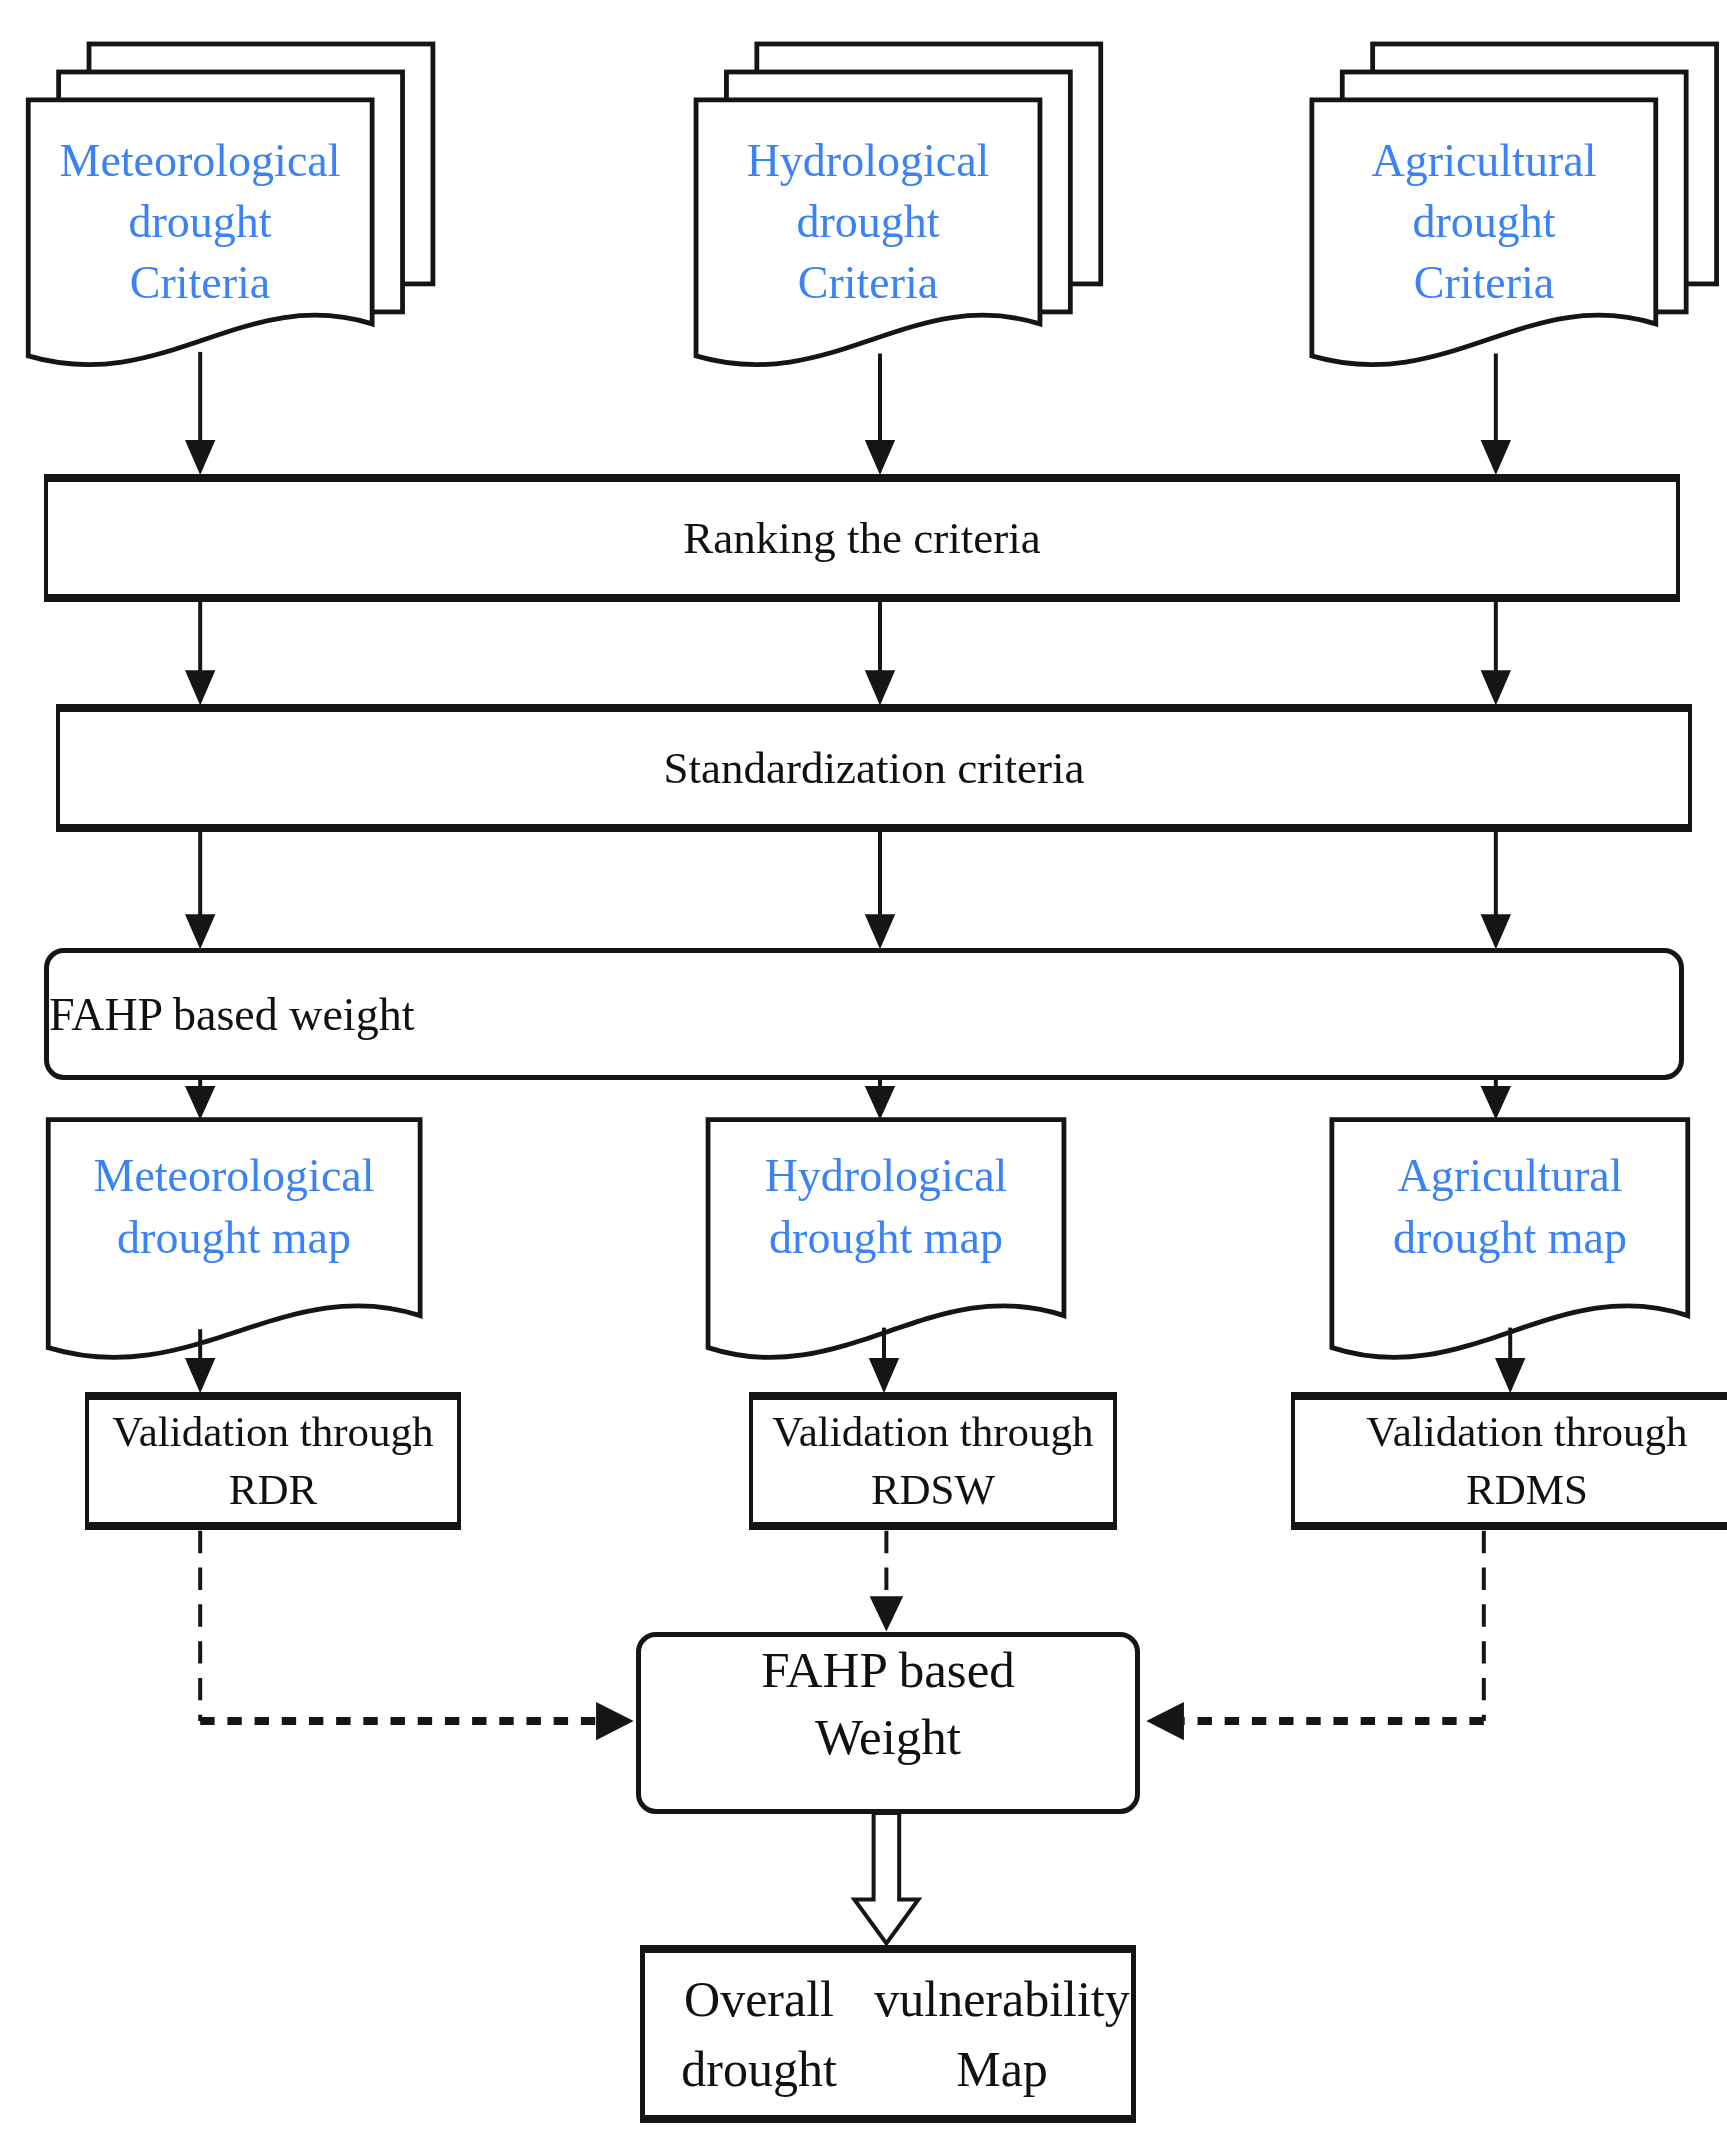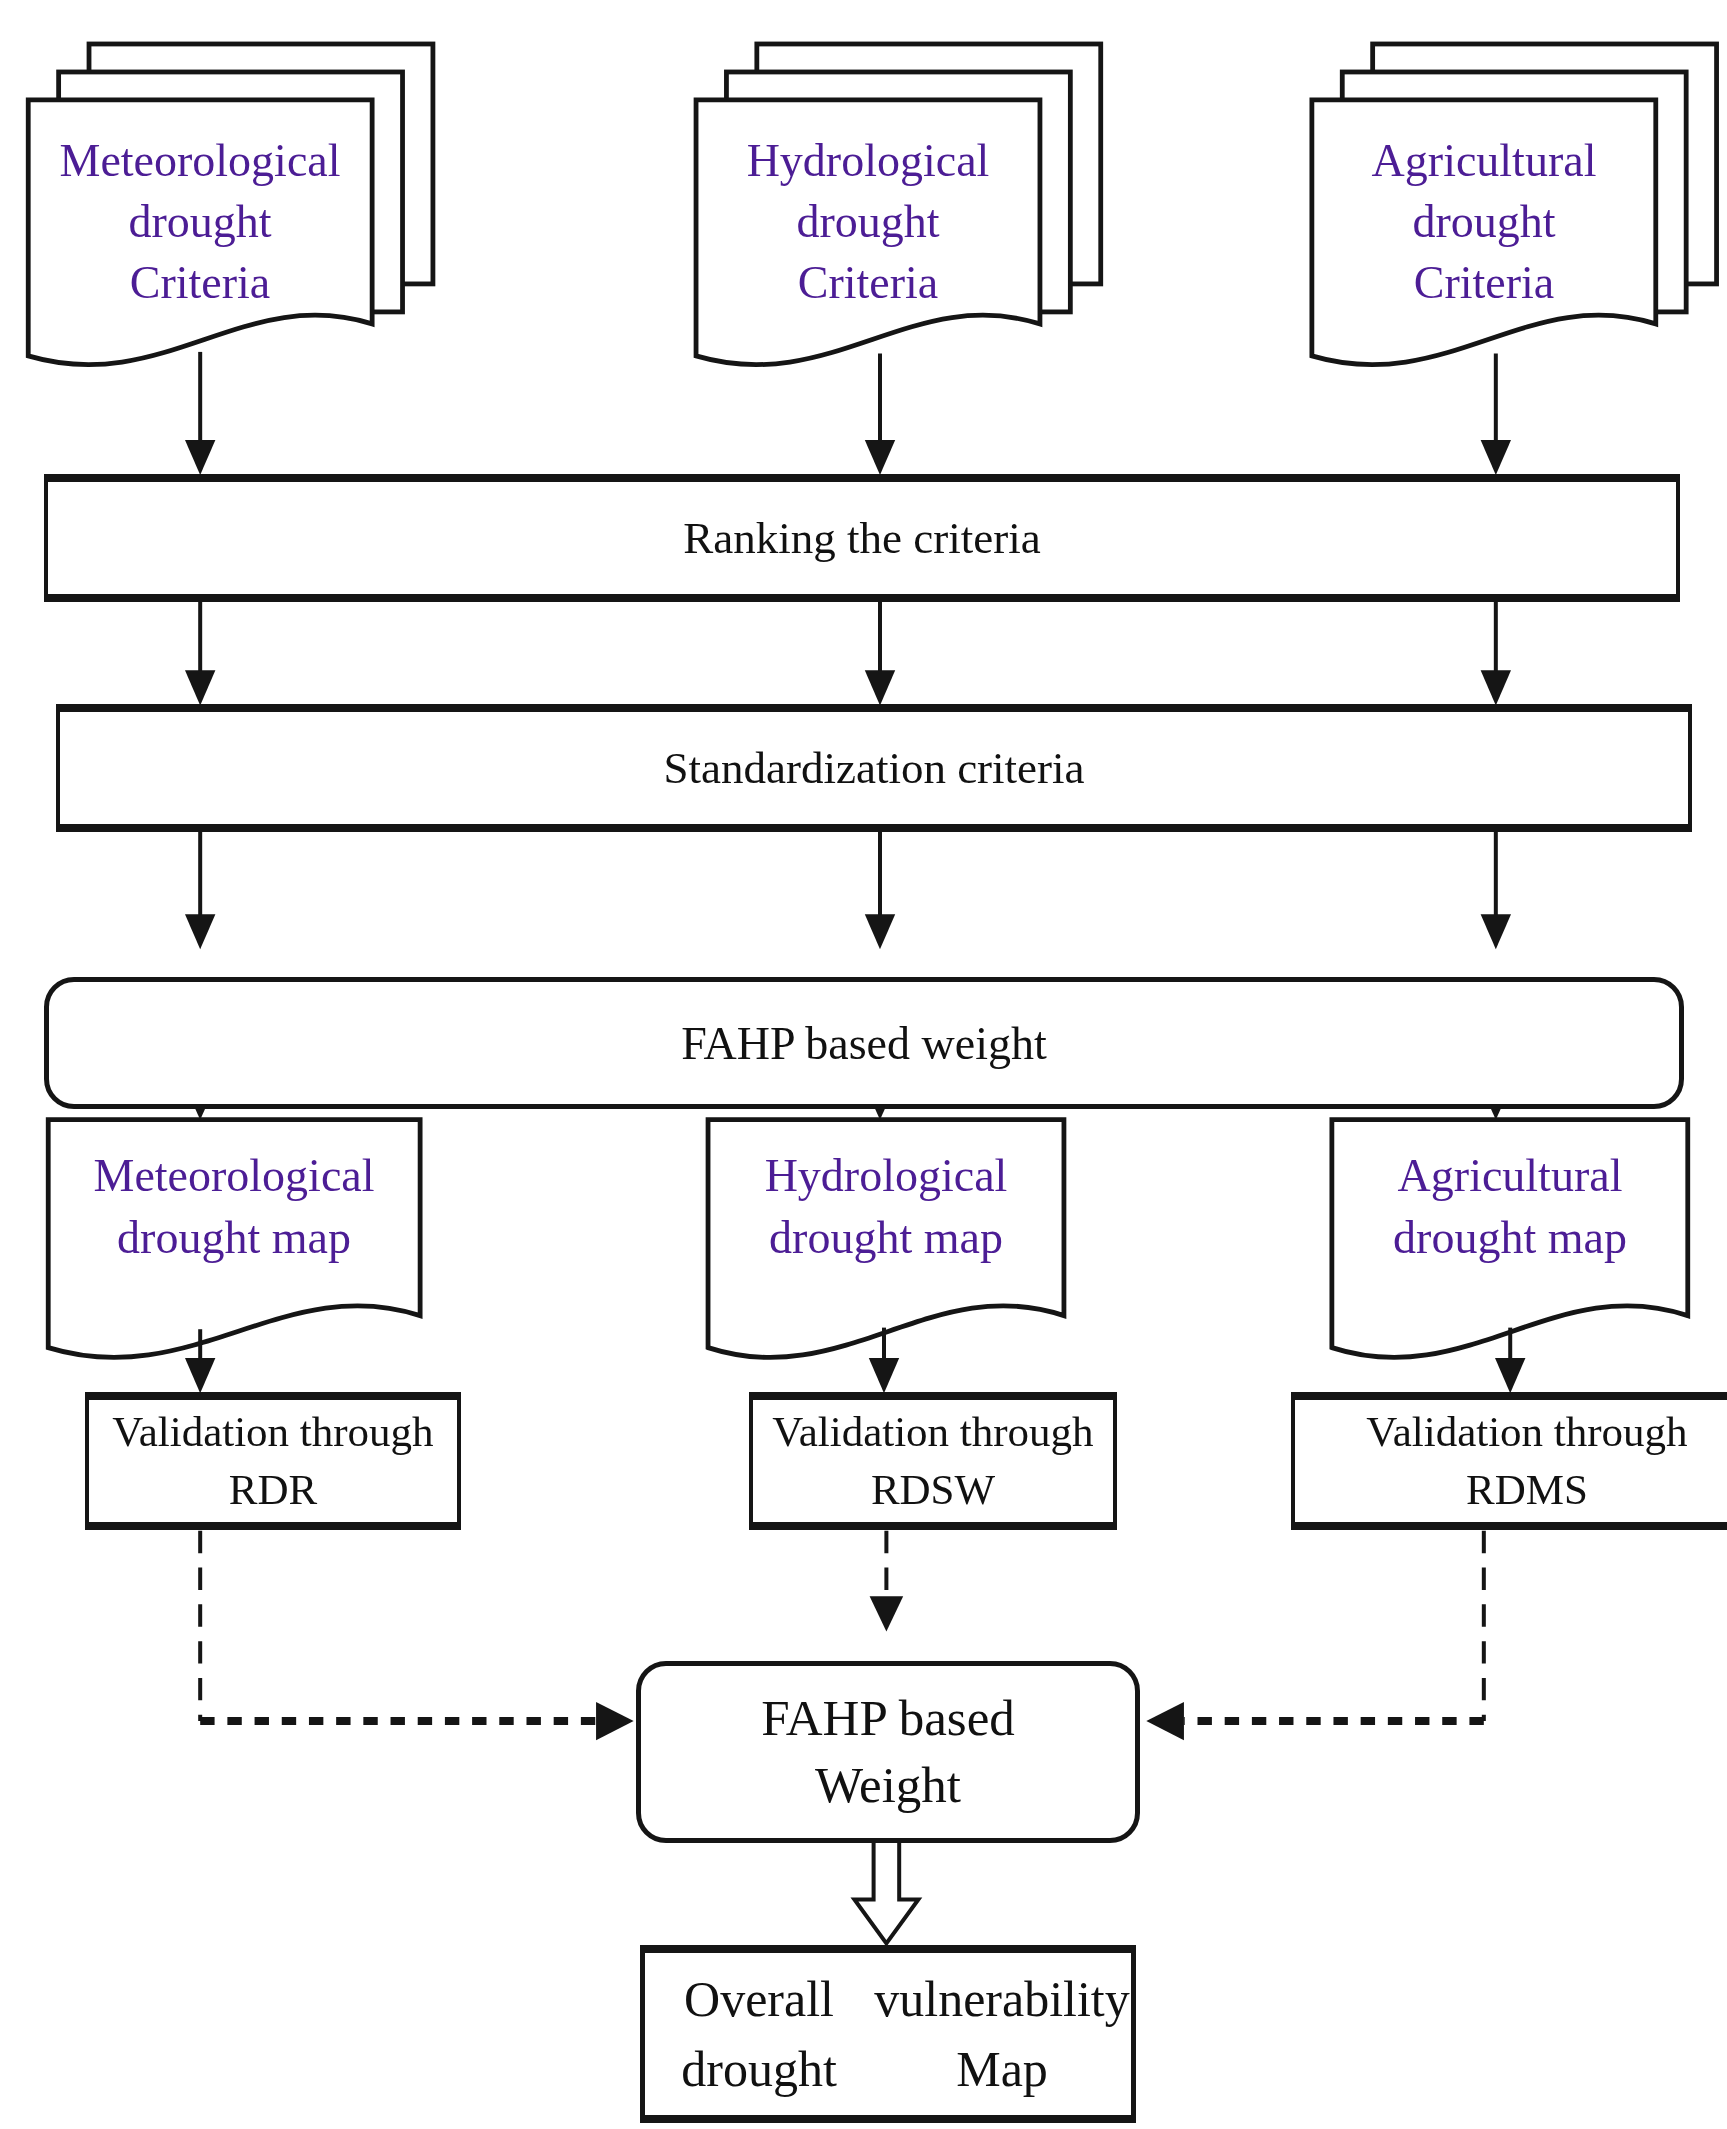--- a/index.html
+++ b/index.html
@@ -11,21 +11,21 @@
     font-family:"Liberation Serif","DejaVu Serif",serif;
     color:#111111;
     overflow:hidden;
   }
   #shapes{position:absolute;left:0;top:0;width:1728px;height:2129px;}
   .txt{
     position:absolute;
     text-align:center;
     line-height:61px;
     font-size:46px;
-    color:#4c1d95;
+    color:#3b82f6;
     white-space:nowrap;
   }
   .txt span{display:block;}
   .band{
     position:absolute;
     box-sizing:border-box;
     left:44px;
     width:1636px;
     background:#ffffff;
     border:4.8px solid #151515;
@@ -34,25 +34,24 @@
     display:flex;
     align-items:center;
     justify-content:center;
     font-size:45px;
   }
   .roundband{
     position:absolute;
     box-sizing:border-box;
     background:#ffffff;
     border:5.6px solid #151515;
-    border-radius:30px;
-    display:flex;
-    align-items:center;
-    justify-content:center;
-    margin-top:29px;
+    border-radius:20px;
+    display:flex;
+    align-items:center;
+    justify-content:flex-start;
   }
   .vbox{
     position:absolute;
     box-sizing:border-box;
     background:#ffffff;
     border:4.8px solid #151515;
     border-top-width:8.8px;
     border-bottom-width:8.8px;
     display:flex;
     flex-direction:column;

